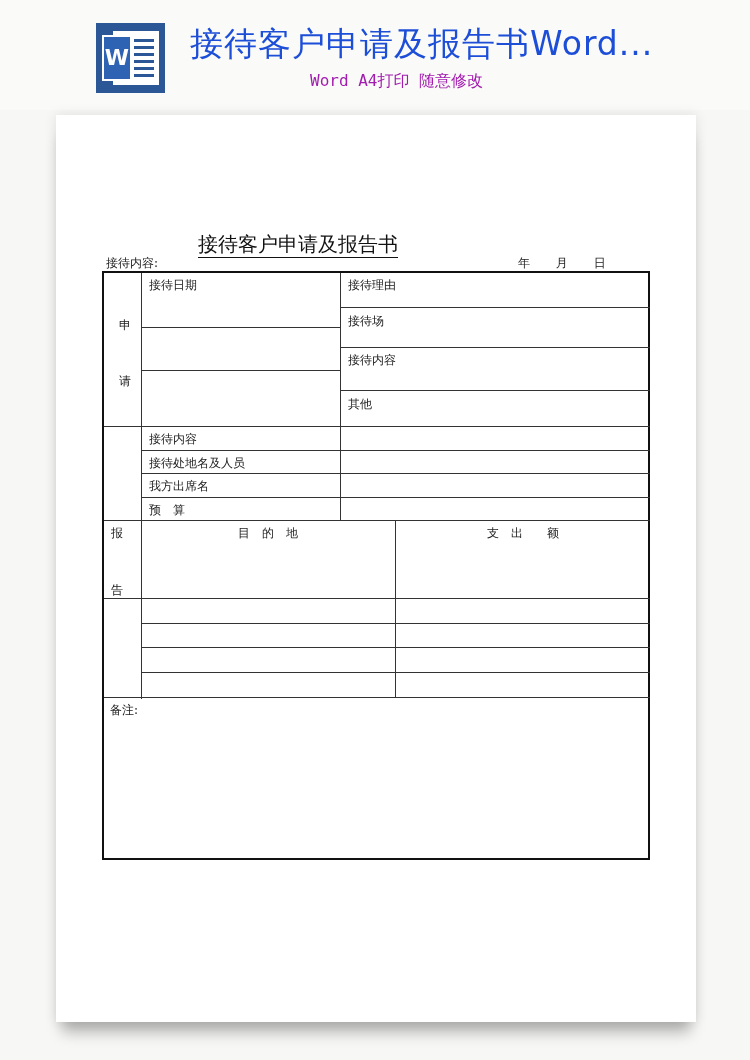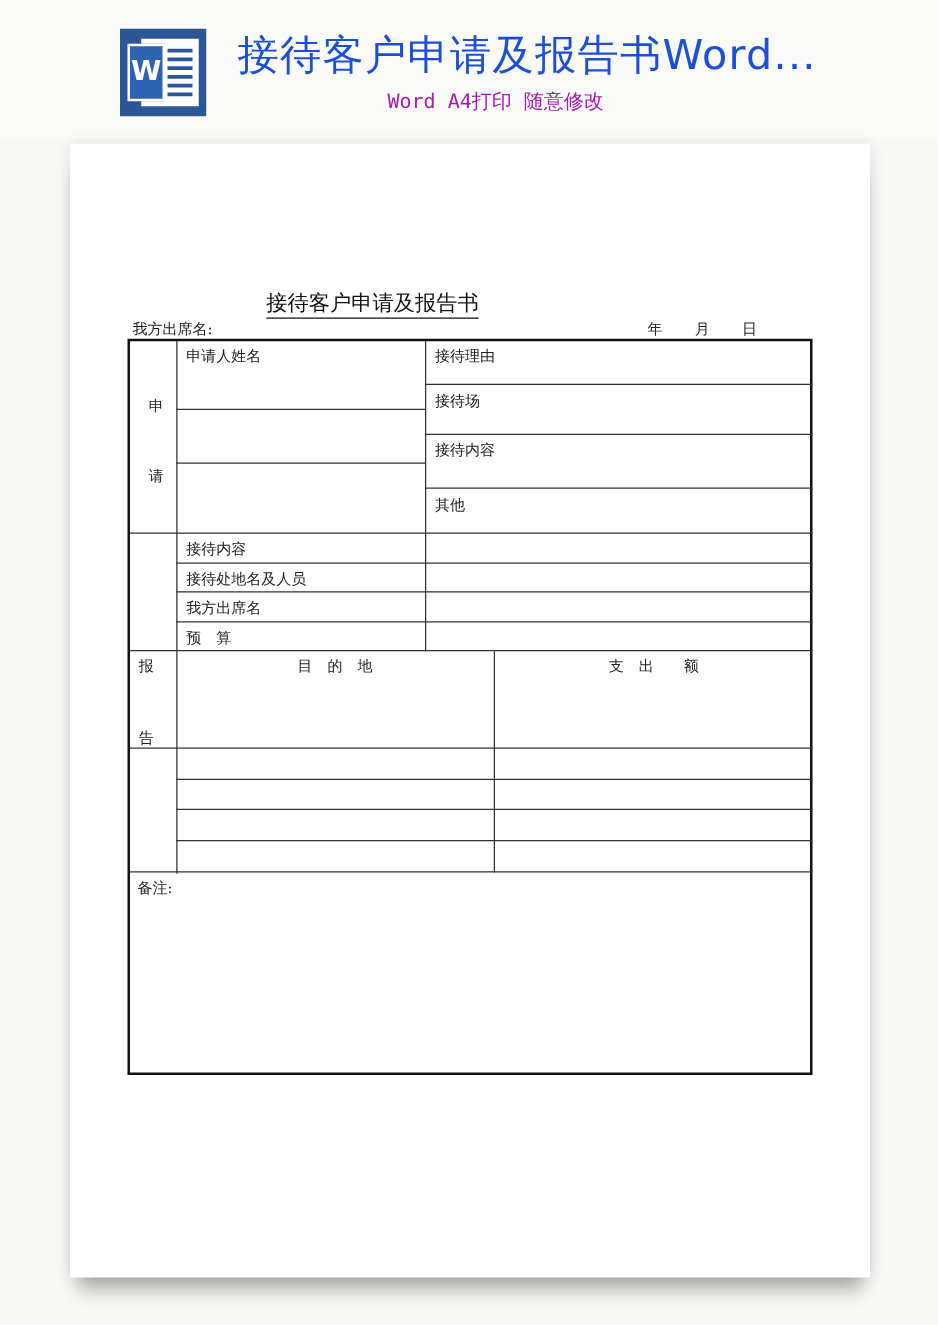--- a/index.html
+++ b/index.html
@@ -10,21 +10,21 @@
   }
   .header { position: absolute; left: 0; top: 0; width: 750px; height: 110px; background: #fafaf8; }
   .word-icon { position: absolute; left: 96px; top: 23px; width: 69px; height: 70px; background: #2b5797; }
   .word-icon .doc { position: absolute; left: 17px; top: 8px; width: 46px; height: 54px; background: #fff; }
   .word-icon .doc .line { position: absolute; right: 5px; width: 20px; height: 3px; background: #2b5797; }
   .word-icon .front { position: absolute; left: 6px; top: 12px; width: 30px; height: 46px; background: #2e62b3; border: 2px solid #fff; box-sizing: border-box; color: #fff; font: bold 22px "DejaVu Sans", sans-serif; text-align: center; line-height: 42px; }
   .title { position: absolute; left: 190px; top: 22px; font-size: 33px; color: #1d4ed8; white-space: nowrap; letter-spacing: 1px; }
   .subtitle { position: absolute; left: 310px; top: 71px; font-size: 16px; color: #a21caf; font-family: "DejaVu Sans Mono", monospace; white-space: nowrap; }
   .paper { position: absolute; left: 56px; top: 115px; width: 640px; height: 907px; background: #fff;
            box-shadow: 0 0 12px rgba(0,0,0,0.10), 0 16px 14px -6px rgba(0,0,0,0.28); }
-  .doc-title { position: absolute; left: 0; width: 596px; top: 231px; text-align: center; font-size: 17px; color: #111; }
+  .doc-title { position: absolute; left: 0; width: 596px; top: 231px; text-align: center; font-size: 20px; color: #111; }
   .doc-title span { border-bottom: 1px solid #111; padding-bottom: 1px; }
   .meta-name { position: absolute; left: 106px; top: 255px; font-size: 12px; color: #222; font-family: "DejaVu Serif", serif; }
   .meta-date { position: absolute; left: 518px; top: 255px; font-size: 12px; color: #222; font-family: "DejaVu Serif", serif; }
   .meta-date span { display: inline-block; margin-right: 22px; }
   .form { position: absolute; left: 102px; top: 271px; width: 548px; height: 589px; border: 2px solid #111; box-sizing: border-box; }
   .hl, .vl { position: absolute; background: #333; }
   .hl { height: 1px; }
   .vl { width: 1px; }
   .lbl { position: absolute; font-size: 12px; color: #222; font-family: "DejaVu Serif", serif; white-space: nowrap; }
 </style>
@@ -43,21 +43,21 @@
     </div>
     <div class="front">W</div>
   </div>
   <div class="title">接待客户申请及报告书Word...</div>
   <div class="subtitle">Word A4打印 随意修改</div>
 </div>
 
 <div class="paper"></div>
 
 <div class="doc-title"><span>接待客户申请及报告书</span></div>
-<div class="meta-name">我方出席名:</div>
+<div class="meta-name">接待内容:</div>
 <div class="meta-date">
   <span>年</span>
   <span>月</span>
   <span>日</span>
 </div>
 
 <div class="form">
 
   <div class="vl" style="left:37px; top:0; height:426px;"></div>
 
@@ -80,21 +80,21 @@
   <div class="hl" style="left:0; top:247px; width:546px;"></div>
 
   <div class="hl" style="left:0; top:325px; width:546px;"></div>
   <div class="hl" style="left:37px; top:350px; width:509px;"></div>
   <div class="hl" style="left:37px; top:374px; width:509px;"></div>
   <div class="hl" style="left:37px; top:399px; width:509px;"></div>
   <div class="hl" style="left:0; top:424px; width:546px;"></div>
 
   <div class="lbl" style="left:15px; top:44px;">申</div>
   <div class="lbl" style="left:15px; top:100px;">请</div>
-  <div class="lbl" style="left:45px; top:4px;">申请人姓名</div>
+  <div class="lbl" style="left:45px; top:4px;">接待日期</div>
   <div class="lbl" style="left:244px; top:4px;">接待理由</div>
   <div class="lbl" style="left:244px; top:40px;">接待场</div>
   <div class="lbl" style="left:244px; top:79px;">接待内容</div>
   <div class="lbl" style="left:244px; top:123px;">其他</div>
 
   <div class="lbl" style="left:45px; top:158px;">接待内容</div>
   <div class="lbl" style="left:45px; top:182px;">接待处地名及人员</div>
   <div class="lbl" style="left:45px; top:205px;">我方出席名</div>
   <div class="lbl" style="left:45px; top:229px;">预　算</div>
 

